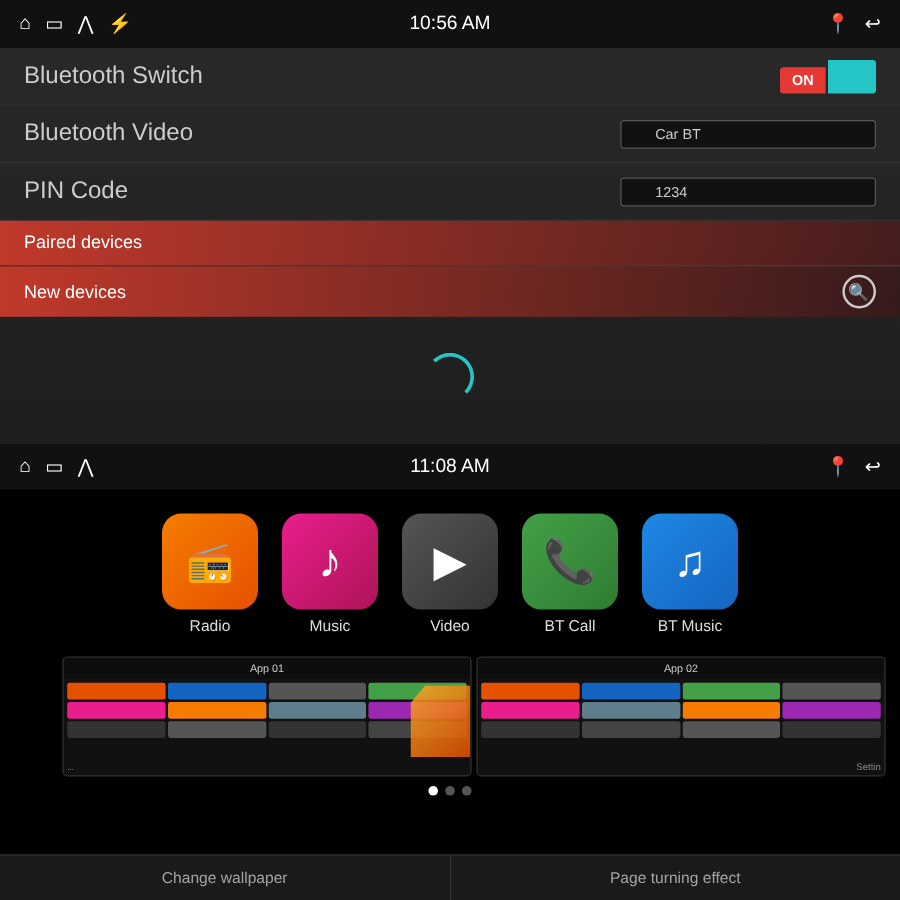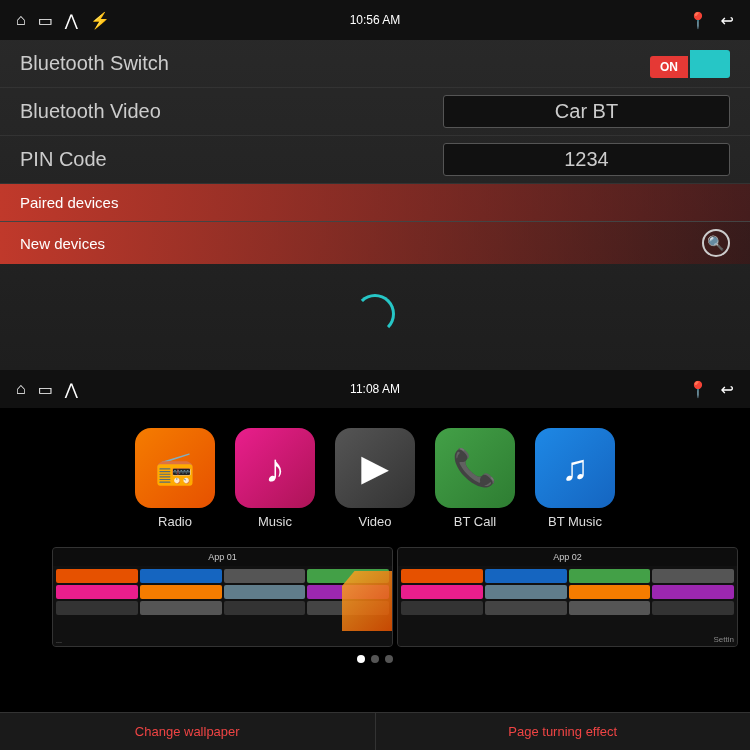--- a/index.html
+++ b/index.html
@@ -31,21 +31,21 @@
     .status-icons-left {
       display: flex;
       gap: 12px;
       align-items: center;
     }
     .status-icon {
       color: #fff;
       font-size: 16px;
     }
     .status-time {
-      font-size: 12px;
+      font-size: 16px;
       color: #fff;
       font-weight: 500;
       position: absolute;
       left: 50%;
       transform: translateX(-50%);
     }
     .status-icons-right {
       display: flex;
       gap: 12px;
       align-items: center;
@@ -80,25 +80,25 @@
       background: #26c6c6;
       width: 40px;
       height: 28px;
       border-radius: 0 3px 3px 0;
     }
 
     .settings-input {
       background: #111;
       border: 1px solid #555;
       color: #ccc;
-      padding: 4px 10px;
-      font-size: 20px;
+      padding: 4px 28px;
+      font-size: 12px;
       border-radius: 3px;
       min-width: 100px;
-      text-align: center;
+      text-align: left;
     }
 
     .section-header {
       padding: 8px 20px;
       font-size: 15px;
       color: #fff;
       background: linear-gradient(90deg, #c0392b 0%, rgba(120,20,20,0.4) 100%);
       height: 38px;
       display: flex;
       align-items: center;
@@ -255,21 +255,21 @@
       display: flex;
       align-items: center;
       border-top: 1px solid #333;
     }
     .bottom-bar-btn {
       flex: 1;
       display: flex;
       align-items: center;
       justify-content: center;
       font-size: 13px;
-      color: #ef4444;
+      color: #a3a3a3;
       height: 100%;
       border-right: 1px solid #333;
       cursor: pointer;
     }
     .bottom-bar-btn:last-child { border-right: none; }
   </style>
 </head>
 <body>
 
 <div class="top-panel">

